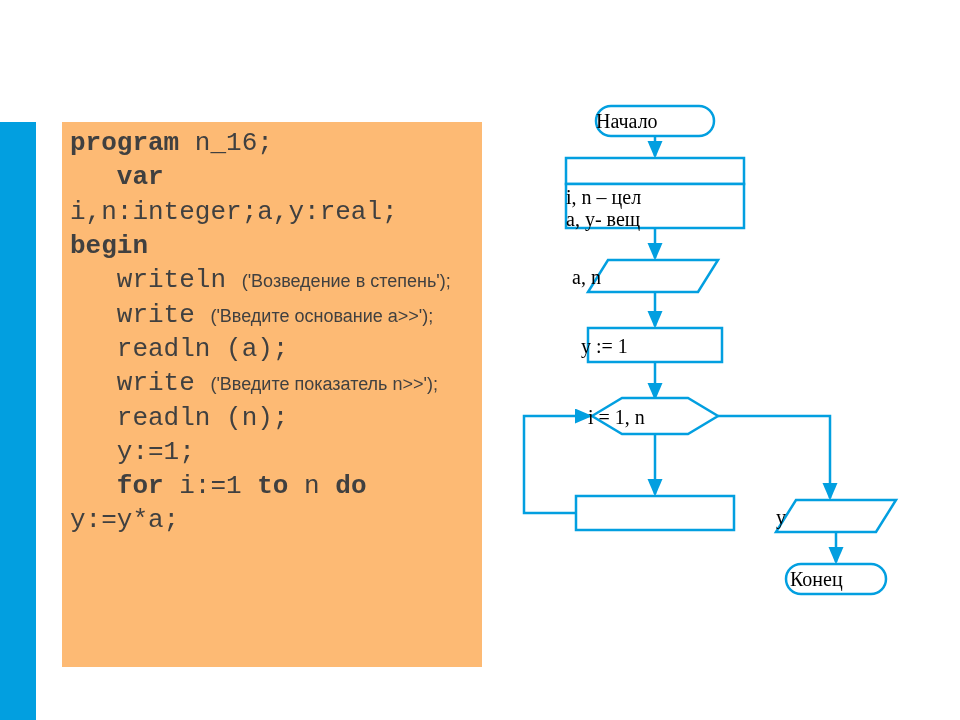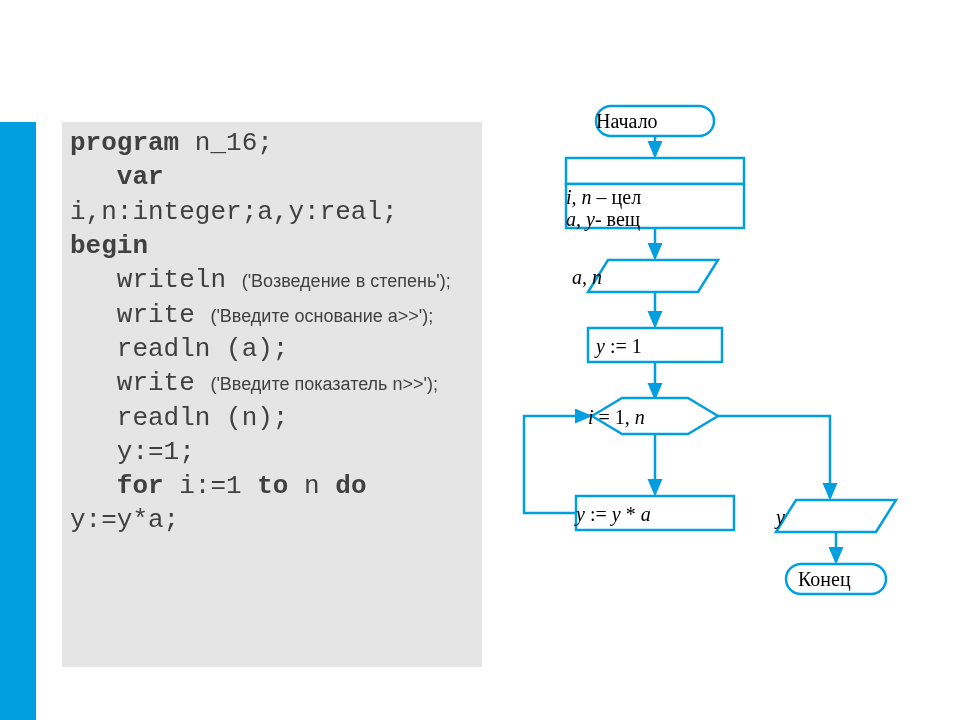--- a/index.html
+++ b/index.html
@@ -1,29 +1,29 @@
 <!DOCTYPE html>
 <html><head>
 <meta charset="utf-8">
 <style>
   html,body{margin:0;padding:0;width:960px;height:720px;background:#fff;
     font-family:Arial,Helvetica,sans-serif;overflow:hidden}
   .sidebar{position:absolute;left:0;top:122px;width:36px;height:598px;
     background:#029fe0}
   .code-panel{position:absolute;left:62px;top:122px;width:420px;height:545px;
-    background:#e5e5e5;padding:4px 8px;box-sizing:border-box}
+    background:#fdba74;padding:4px 8px;box-sizing:border-box}
   .code-panel pre{margin:0;white-space:pre-wrap;word-wrap:break-word;
     font-family:"Courier New",monospace;color:#404040;font-size:26px;
     line-height:1.32}
   .kw{font-weight:bold}
   .small{font-family:Arial,sans-serif;font-size:18px;line-height:1.1}
   .flow{position:absolute;left:500px;top:100px;width:460px;height:600px}
   .flow svg{position:absolute;left:0;top:0}
   .fc-label{font-family:"Times New Roman",serif;font-size:20px;}
-  .fc-label .it{font-style:italic}
+  .fc-label .it{}
 </style>
 </head>
 <body>
 
 <div class="sidebar"></div>
 
 <div class="code-panel">
 <pre><span class="kw">program</span><span> n_16;</span>
 <span class="kw">   var</span>
 <span>i,n:integer;a,y:real;</span>
@@ -75,18 +75,17 @@
     <rect x="286" y="464" width="100" height="30" rx="15"></rect>
   </g>
 </svg>
 
 <div class="fc-label" style="position:absolute;left:96px;top:10px;width:118px">Начало</div>
 <div class="fc-label" style="position:absolute;left:66px;top:86px;width:178px;line-height:1.1">
   <span class="it">i, n</span><span> – цел</span><br>
   <span class="it">a, y</span><span>- вещ</span>
 </div>
 <div class="fc-label" style="position:absolute;left:72px;top:166px;width:130px"><span class="it">a, n</span></div>
-<div class="fc-label" style="position:absolute;left:96px;top:235px;width:136px"><span class="it">y</span> := 1</div>
+<div class="fc-label" style="position:absolute;left:81px;top:235px;width:136px"><span class="it">y</span> := 1</div>
 <div class="fc-label" style="position:absolute;left:88px;top:306px;width:126px"><span class="it">i</span> = 1, <span class="it">n</span></div>
-<div class="fc-label" style="position:absolute;left:76px;top:403px;width:158px"><span class="it">y</span> := <span class="it">y</span> * <span class="it">a</span></div>
 <div class="fc-label" style="position:absolute;left:276px;top:406px;width:120px"><span class="it">y</span></div>
-<div class="fc-label" style="position:absolute;left:298px;top:468px;width:80px">Конец</div>
+<div class="fc-label" style="position:absolute;left:290px;top:468px;width:80px">Конец</div>
 </div>
 
 </body></html>

